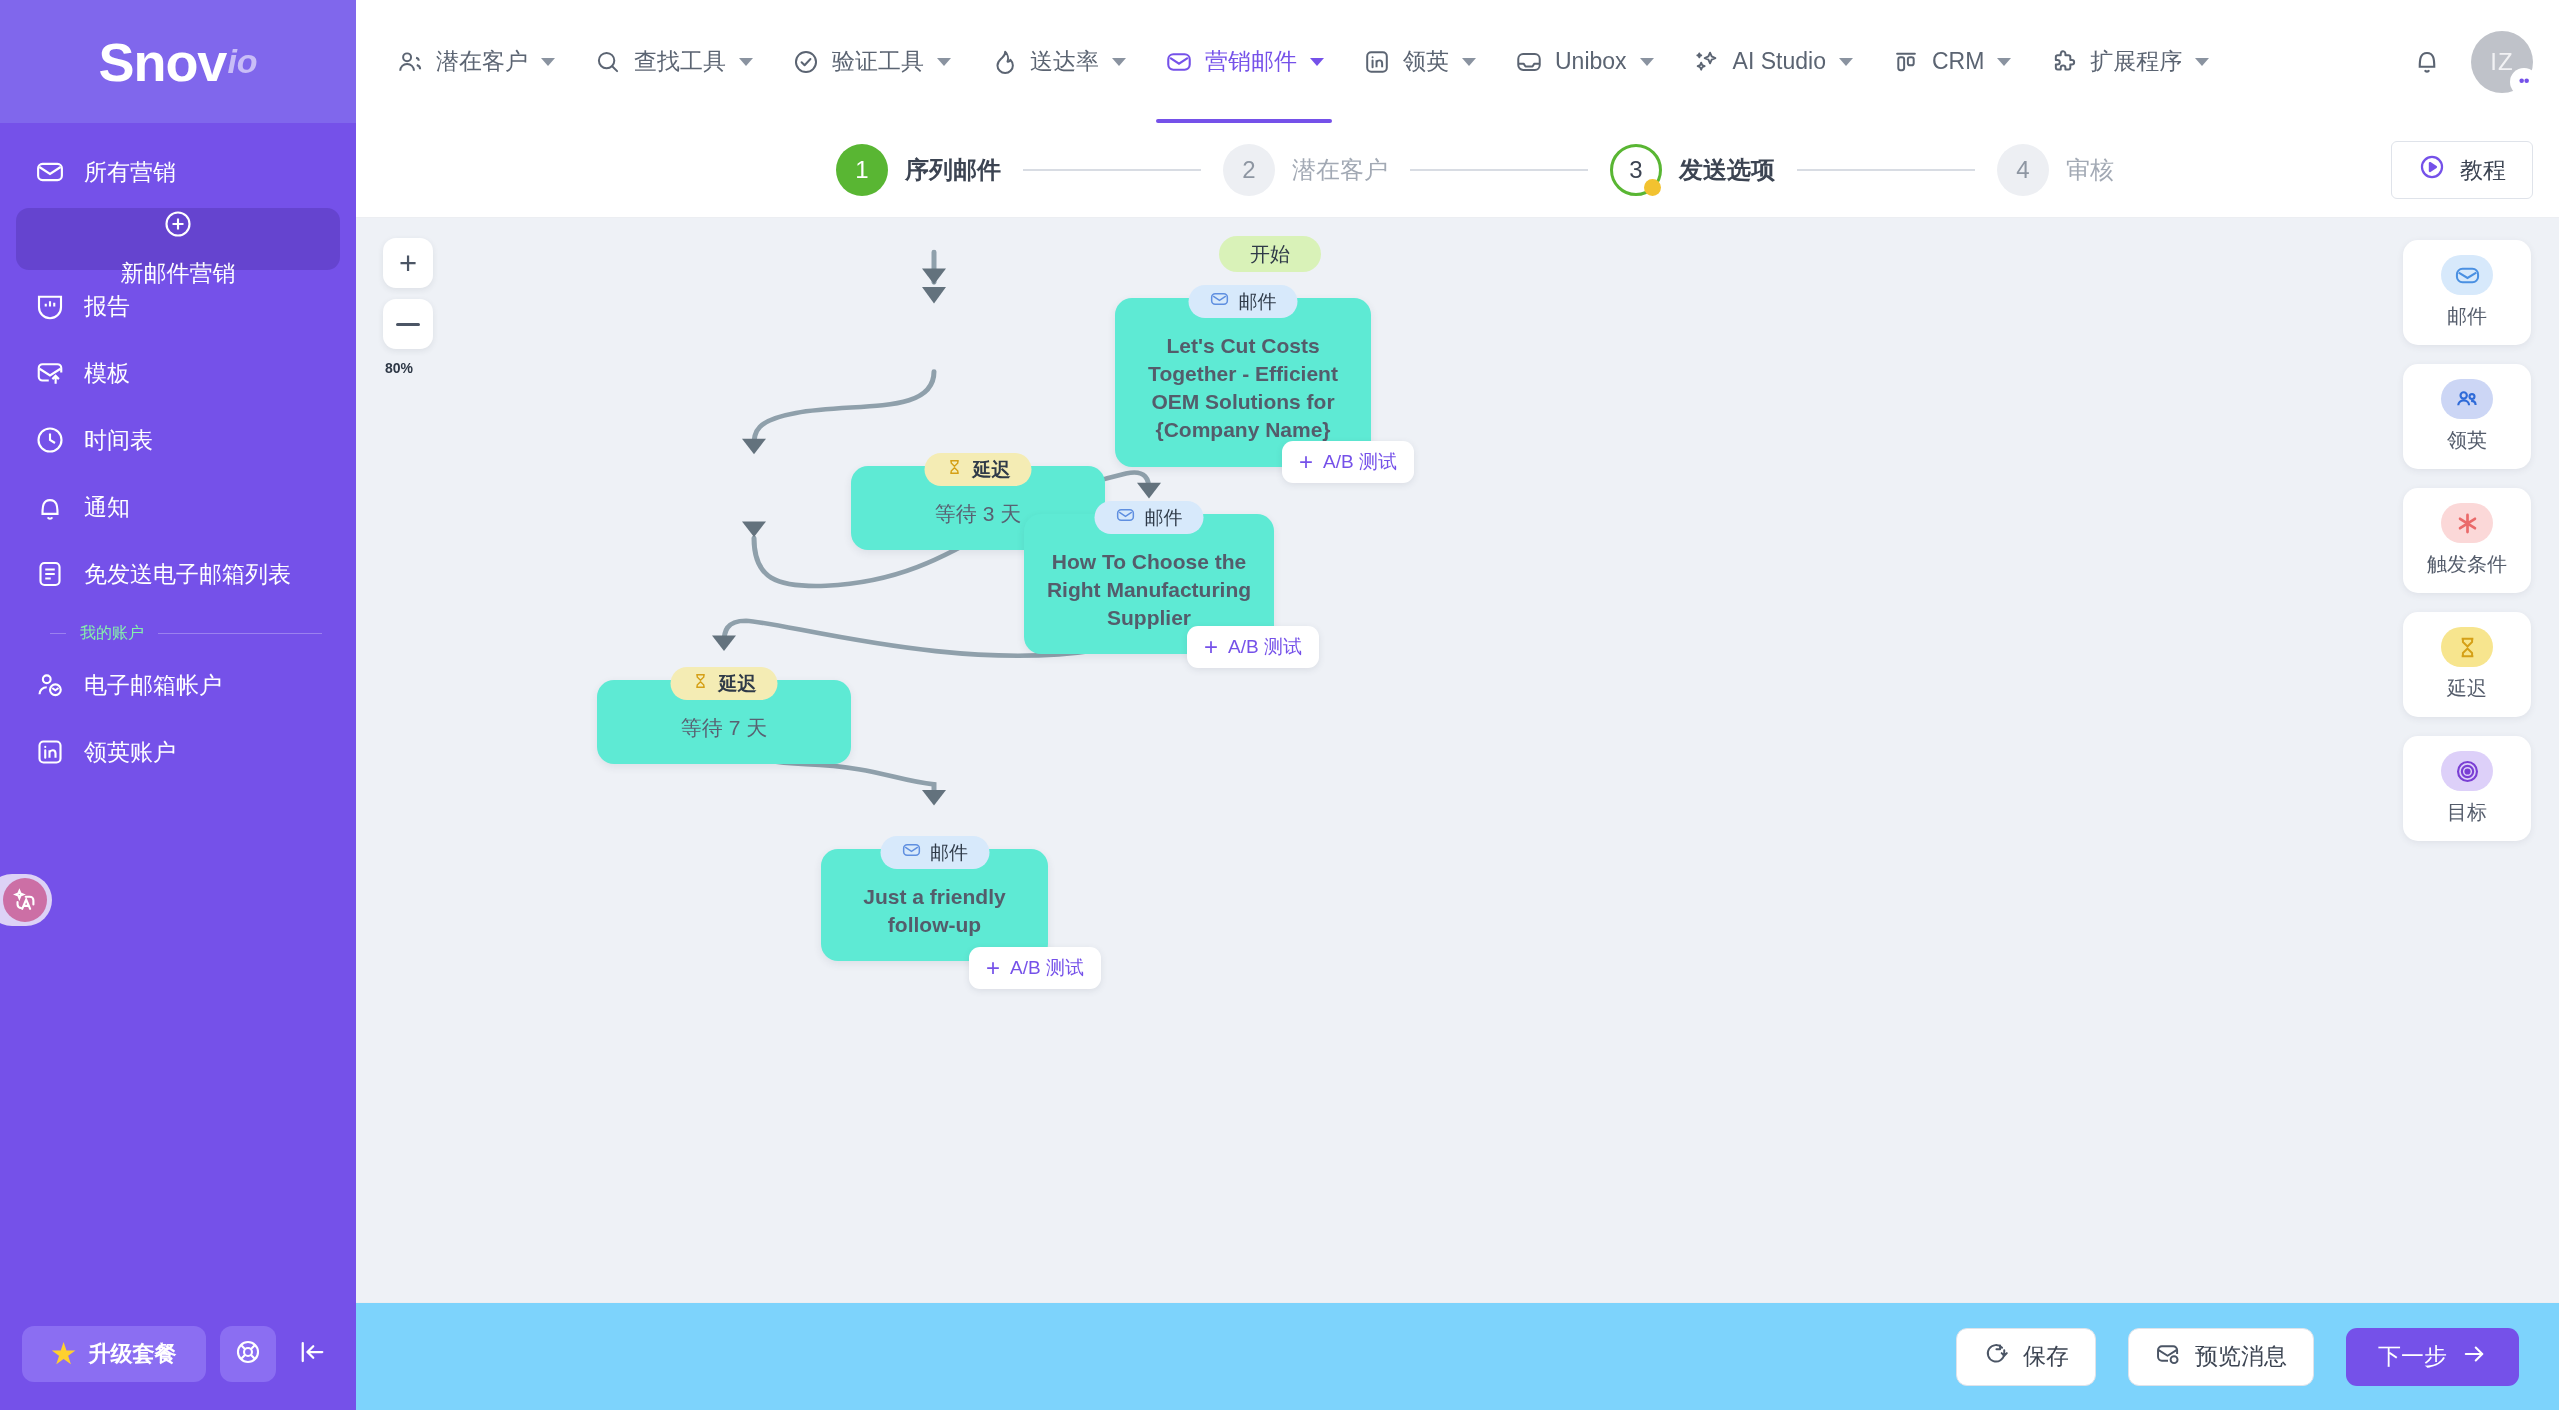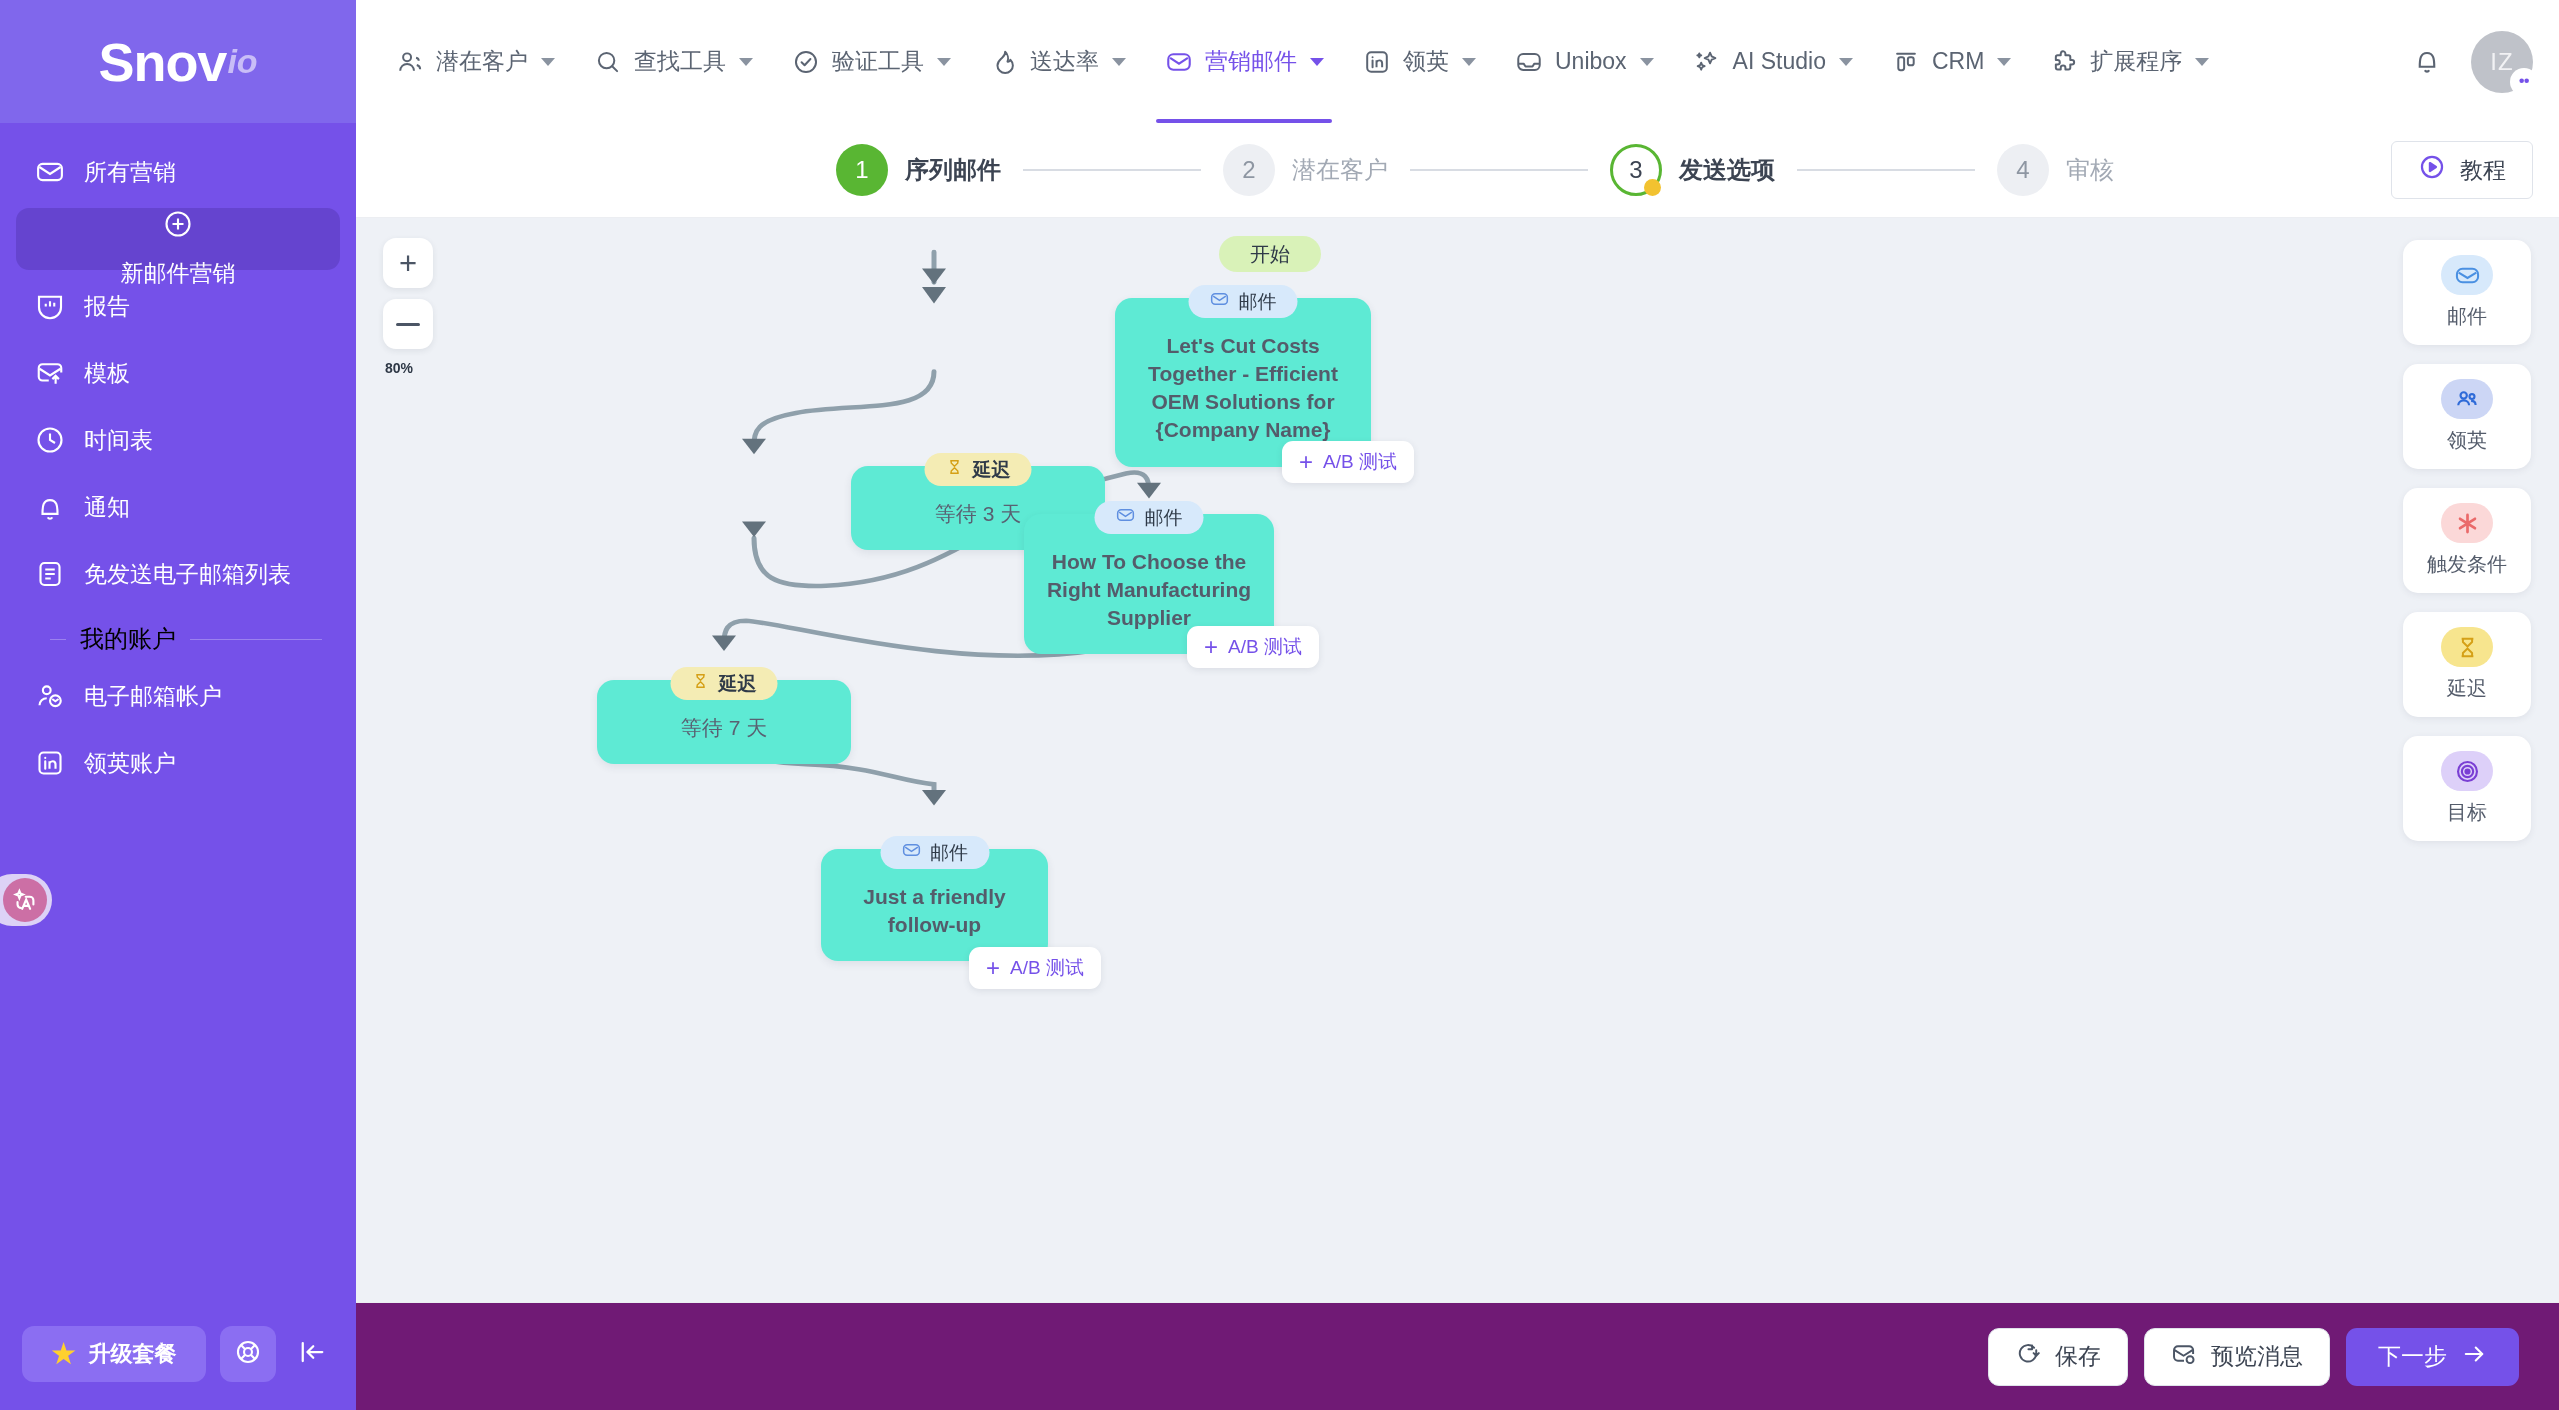--- a/index.html
+++ b/index.html
@@ -38,21 +38,21 @@
     margin-bottom: 5px;
   }
   .nav-item.active { background: #6544cf; flex-direction: column; }
   .nav-ico { width: 31px; height: 31px; flex: 0 0 31px; display:flex; align-items:center; justify-content:center; }
   .nav-ico svg { display: block; }
 
   .section-div {
     display: flex; align-items: center; gap: 14px;
     margin: 18px 18px 10px 34px;
   }
-  .section-label { color: #000000; font-size: 24px; white-space: nowrap; }
+  .section-label { color: #86efac; font-size: 16px; white-space: nowrap; }
   .section-rule { flex: 1; height: 1px; background: rgba(255,255,255,0.28); }
   .section-rule.l { flex: 0 0 16px; }
 
   .sidebar-footer {
     position: absolute; left: 0; bottom: 0; width: 356px;
     display: flex; align-items: center; gap: 14px;
     padding: 0 22px 28px 22px;
   }
   .upgrade-btn {
     flex: 1; height: 56px; border-radius: 12px;
@@ -221,23 +221,23 @@
     align-items: center; justify-content: center; gap: 8px; cursor: pointer;
   }
   .pal-ico {
     width: 52px; height: 40px; border-radius: 20px;
     display: flex; align-items: center; justify-content: center;
   }
   .pal-label { font-size: 20px; color: #545c6b; }
 
   
   .footbar {
-    height: 108px; background: #701a75;
+    height: 108px; background: #7dd3fc;
     display: flex; align-items: center; justify-content: flex-end;
-    gap: 16px; padding: 0 40px;
+    gap: 32px; padding: 0 40px;
     border-top: 1px solid #eceef2;
   }
   .btn {
     display: flex; align-items: center; gap: 14px;
     height: 58px; padding: 0 26px; border-radius: 11px;
     font-size: 23px; cursor: pointer; white-space: nowrap;
   }
   .btn-ghost { background: #fff; border: 1px solid #dfe3ea; color: #3c4452; }
   .btn-primary { background: #7551e9; color: #fff; padding: 0 32px; }
 </style>

